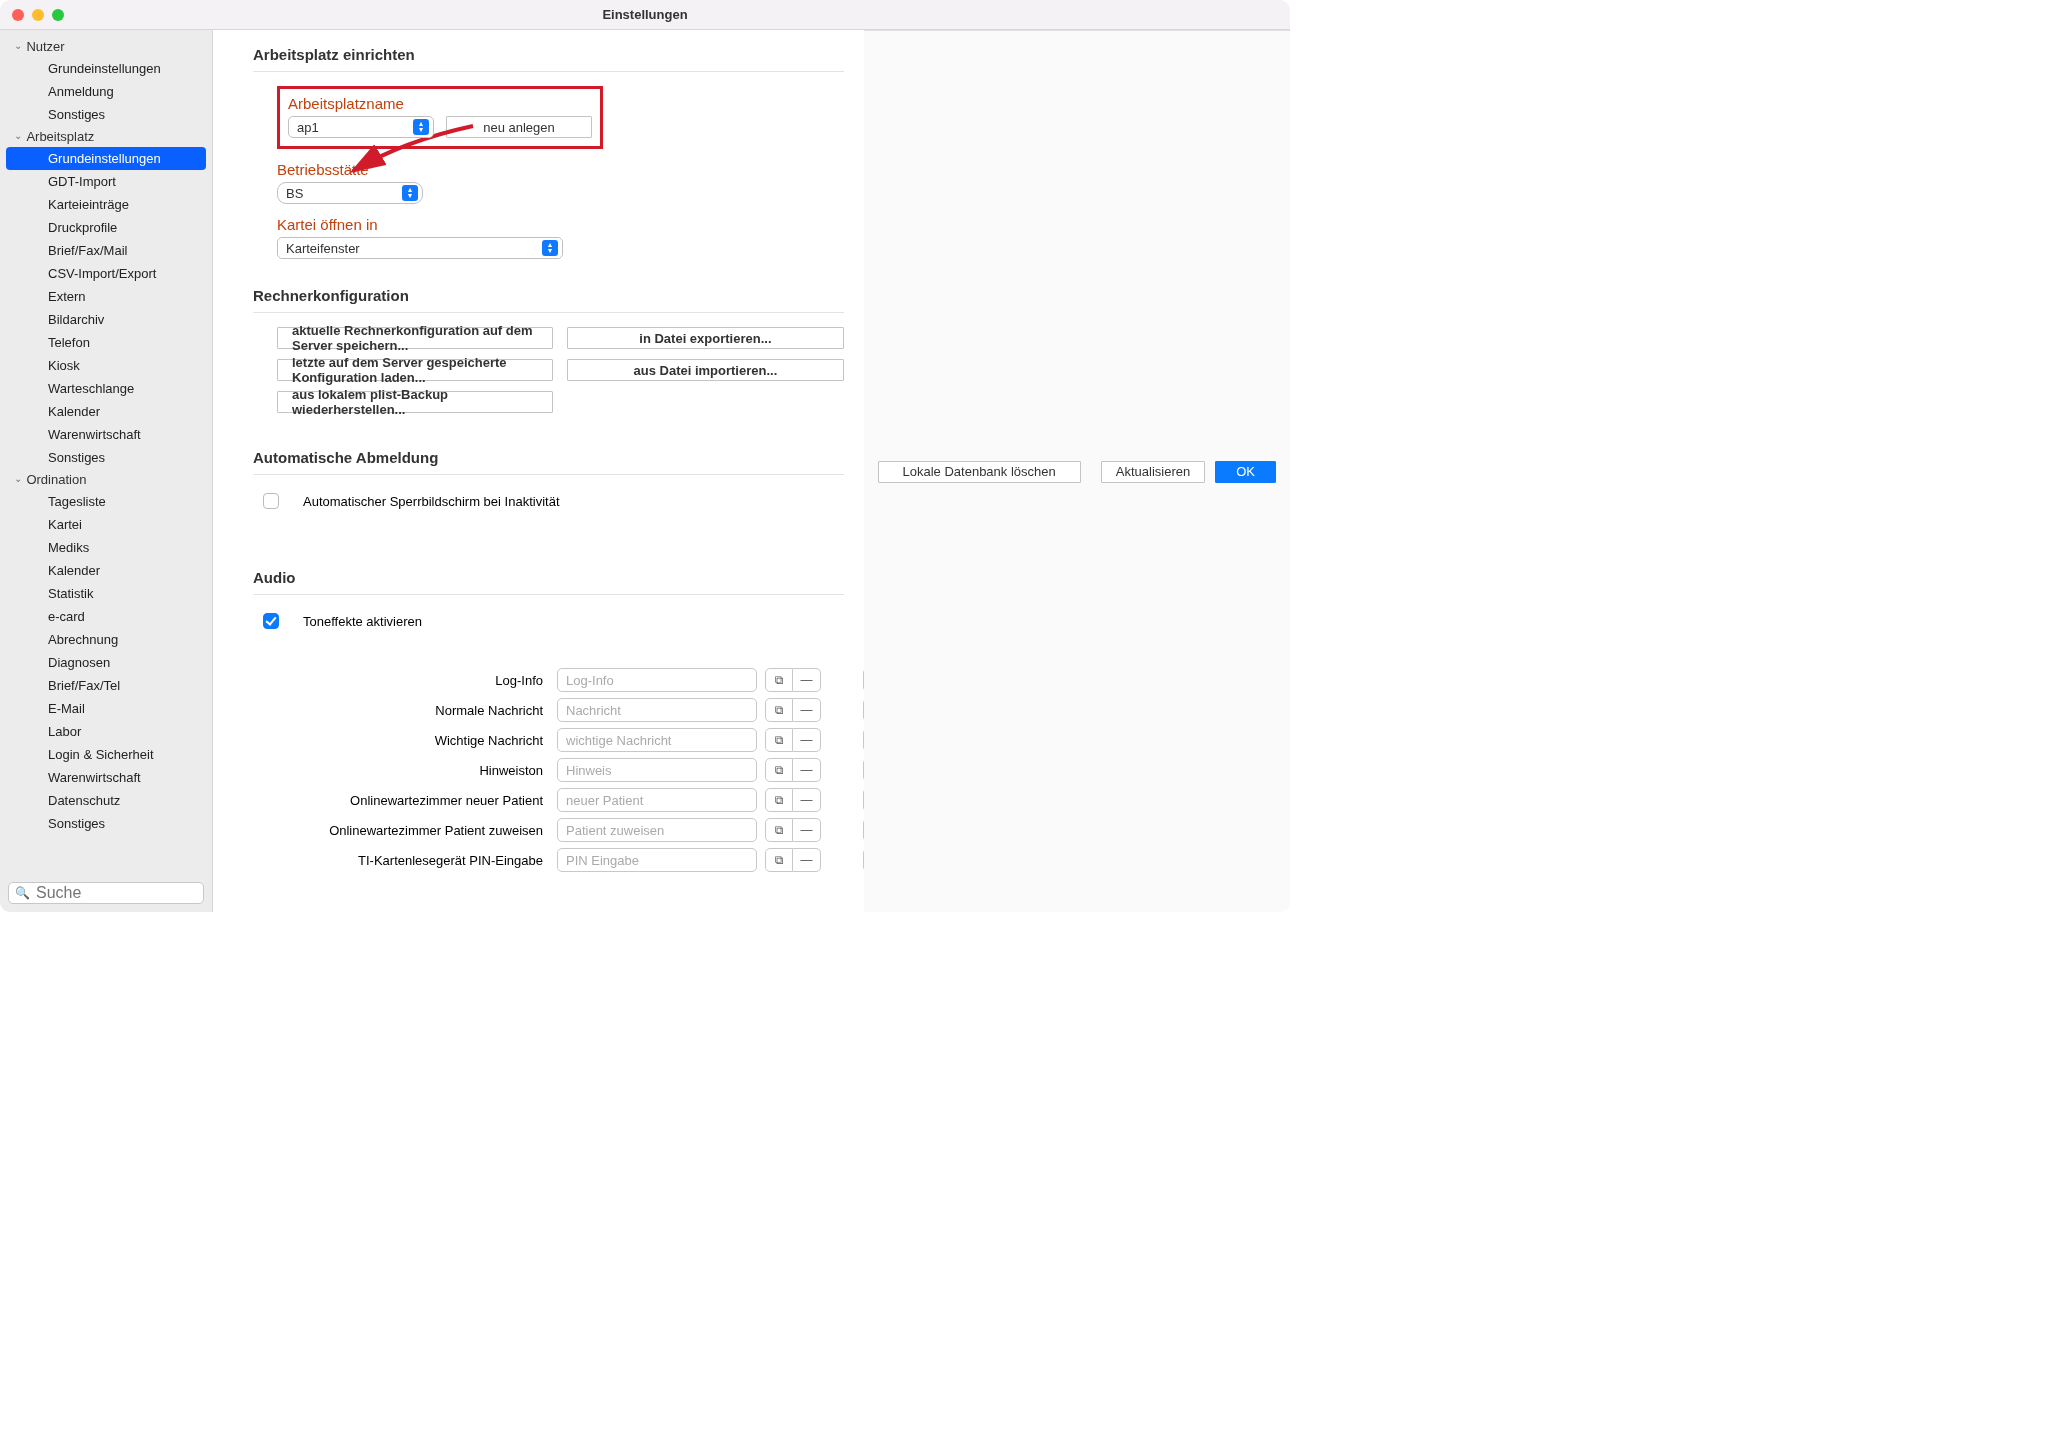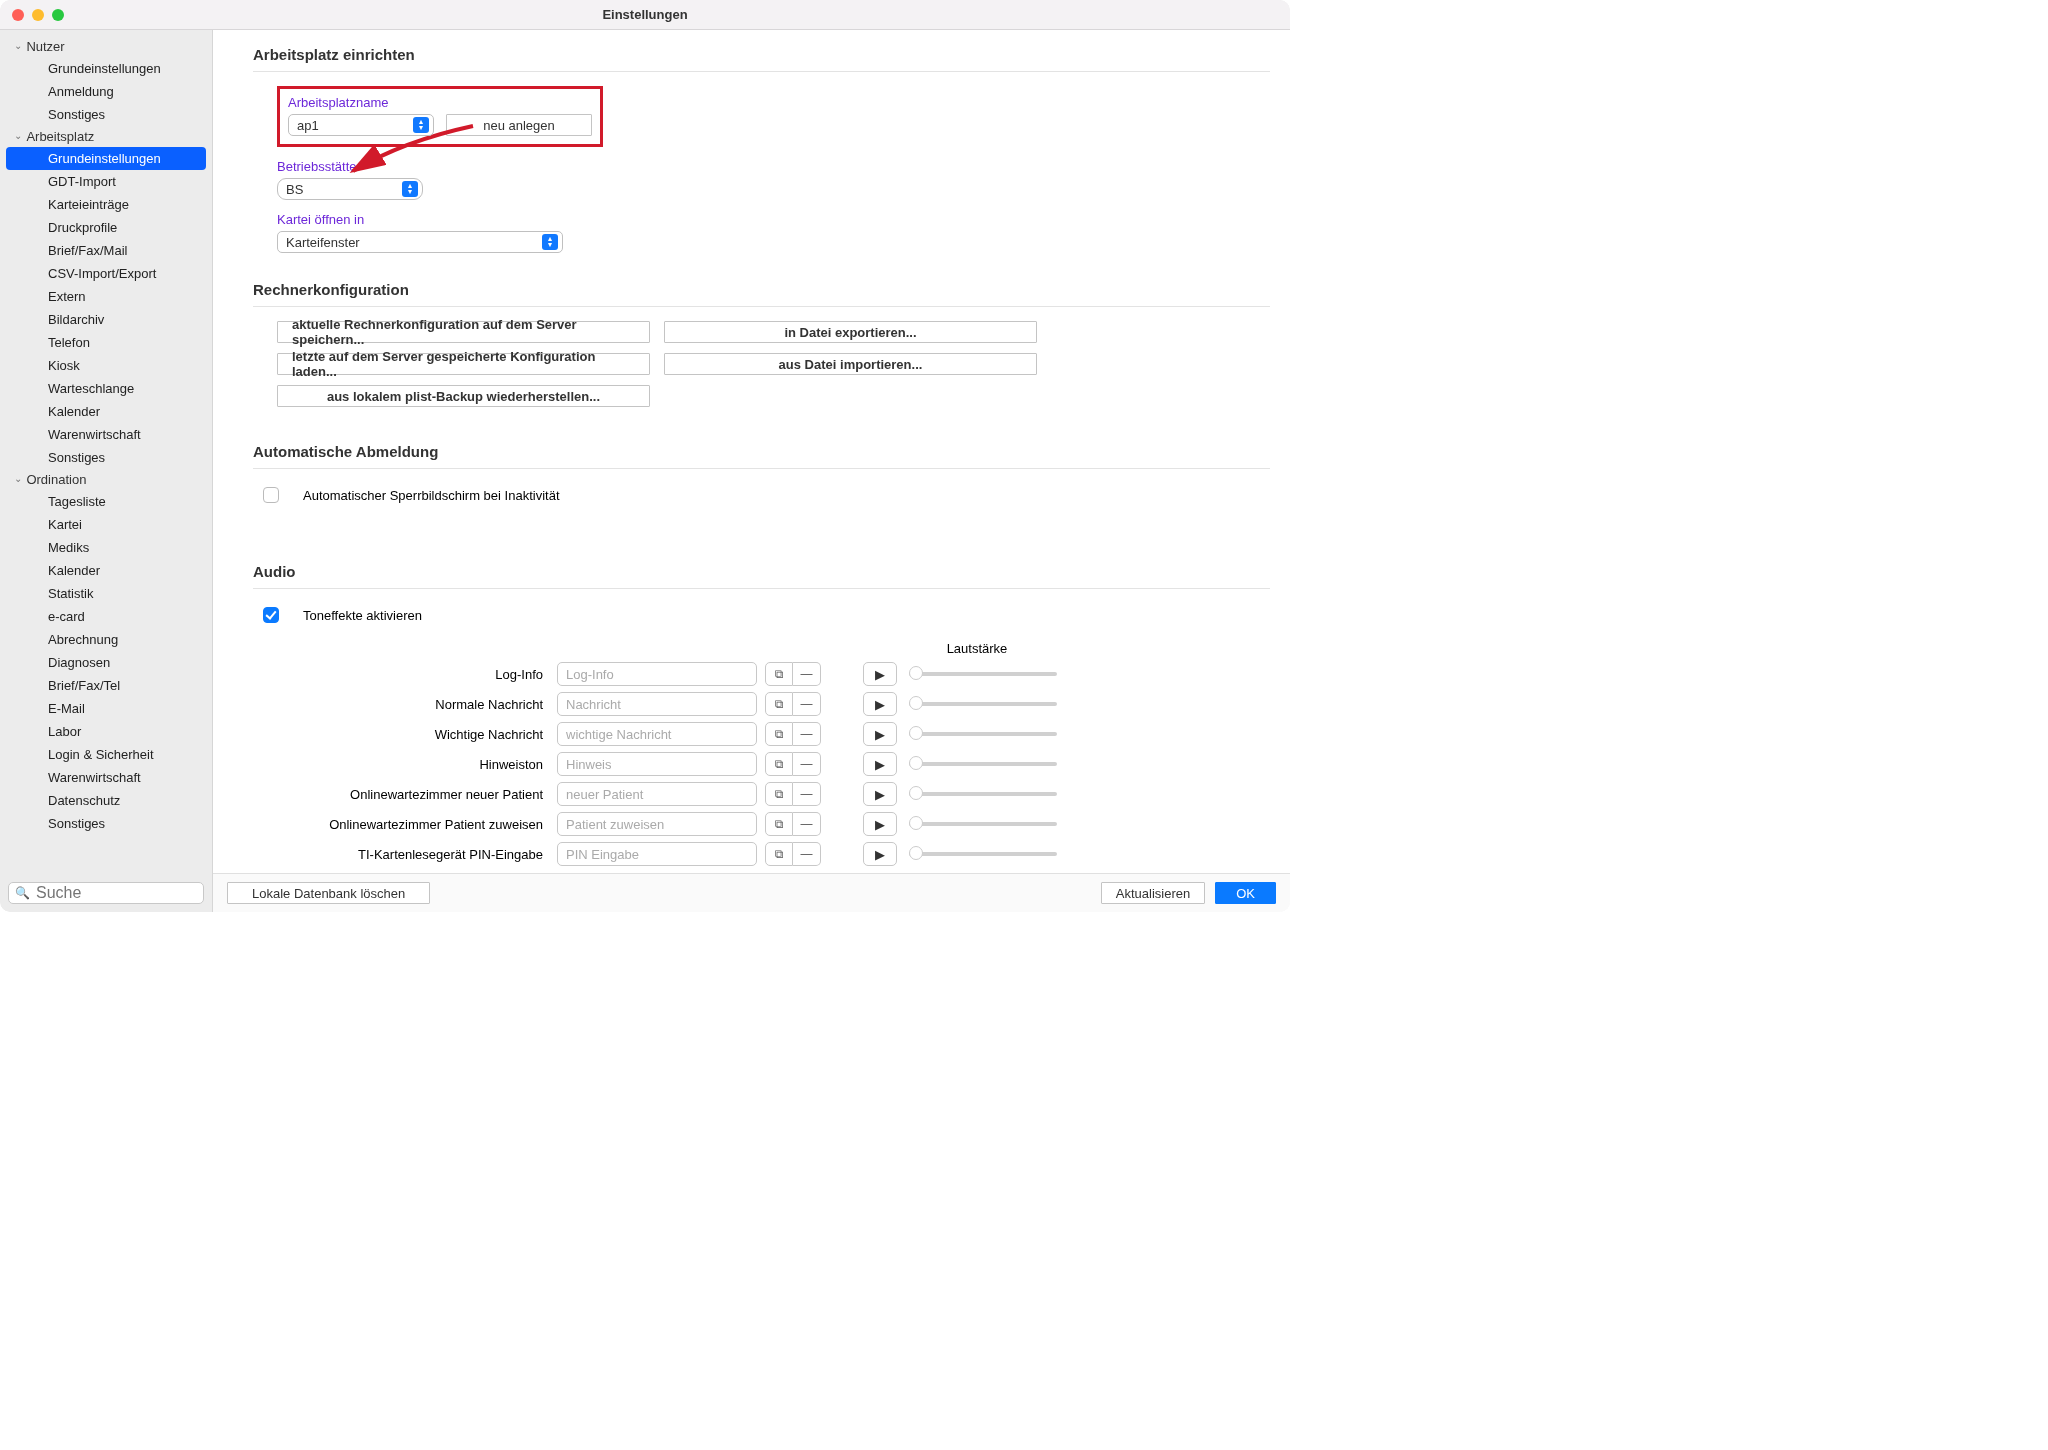--- a/index.html
+++ b/index.html
@@ -61,30 +61,30 @@
 .leaf.selected { background: #0a60ff; color: #fff; }
 .searchbar { padding: 8px; }
 .searchbox {
   display: flex; align-items: center; gap: 6px;
   height: 22px; width: 100%;
   background: #fff; border: 1px solid #c8c8c8; border-radius: 5px;
   padding: 0 6px; color: #9a9a9a;
 }
 .searchbox input { border: none; outline: none; font-size: 16px; flex: 1; color: #333; background: transparent; }
 .main {
-  flex: 1; background: #fff; display: flex; flex-direction: column; min-width: 0;
+  flex: 1; background: #fff; display: flex; min-width: 0;
 }
 .scroll { flex: 1; overflow: auto; padding: 0 20px 0 40px; }
 .section-title {
   font-size: 15px; font-weight: 600; color: #333;
   padding: 16px 0 6px 0;
 }
 .hr { border-bottom: 1px solid #e3e3e3; margin: 2px 0 14px 0; }
 .row { margin: 0 0 12px 24px; }
-.label { font-size: 13px; color: #6d28d9; margin-bottom: 4px; }
+.label { font-size: 15px; color: #c2410c; margin-bottom: 4px; }
 .select {
   display: inline-flex; align-items: center;
   height: 22px; background: #fff; border: 1px solid #c0c0c0; border-radius: 5px;
   padding: 0 4px 0 8px; font-size: 13px; color: #333;
   position: relative;
   justify-content: flex-end;
 }
 .select .val { flex: 1; }
 .select .knob {
   width: 16px; height: 16px; background: #1179ff; border-radius: 3px;

